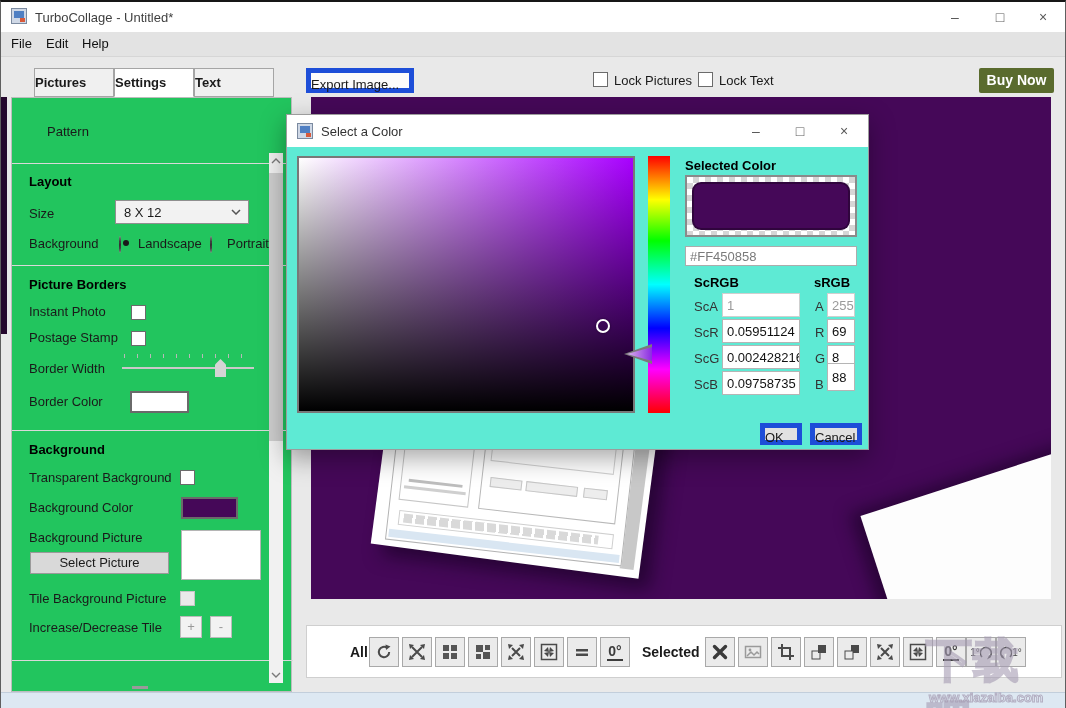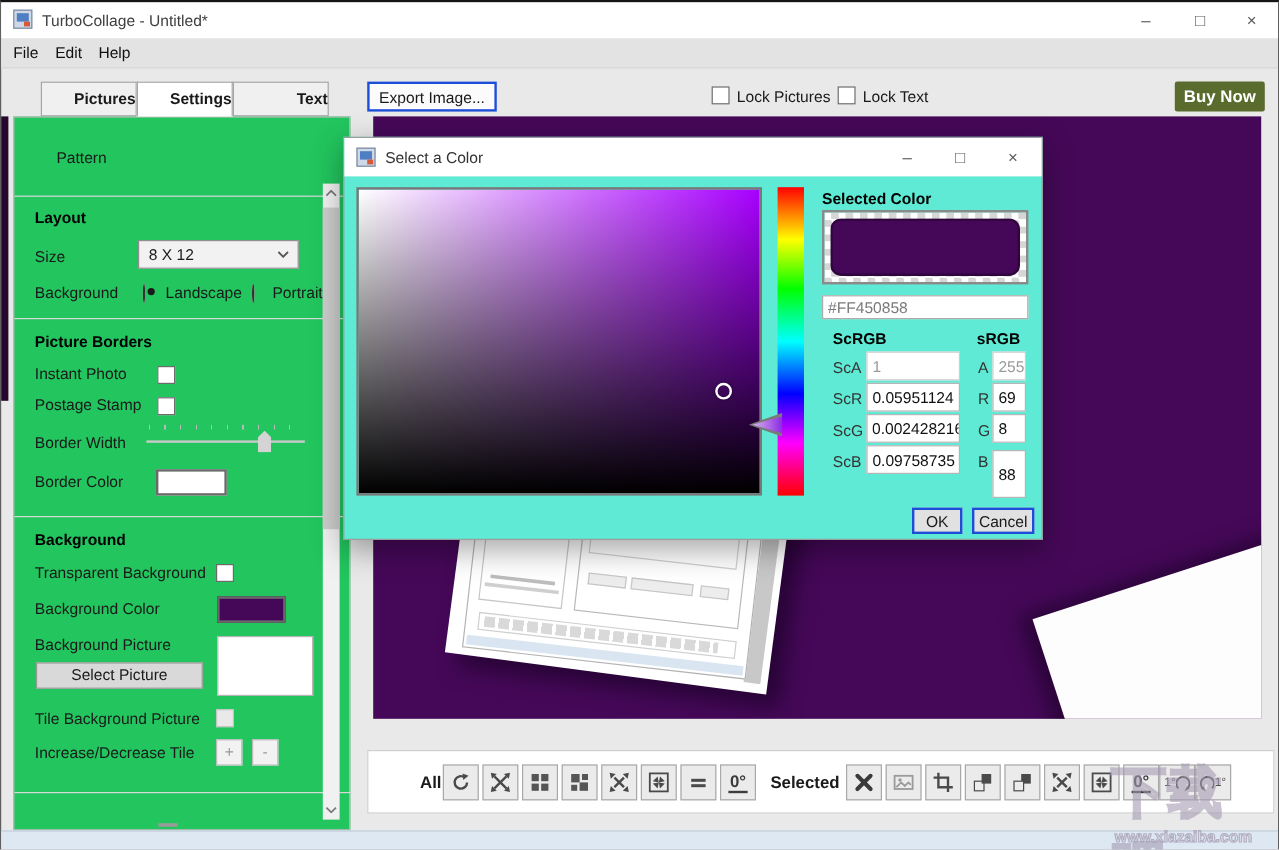--- a/index.html
+++ b/index.html
@@ -8,23 +8,23 @@
 .a{position:absolute}
 .window{width:1066px;height:708px;border:1px solid #5f5f5f;border-top:2px solid #161616;position:absolute;left:0;top:0;background:#e9e9e9}
 .titlebar{left:0;top:0;width:100%;height:30px;background:#fff}
 .title-text{left:34px;top:8px;color:#3f3f3f}
 .winbtn{width:40px;height:26px;top:2px;text-align:center;line-height:26px;color:#5a5a5a;font-size:14px}
 .menubar{left:0;top:30px;width:100%;height:25px;background:#e3e3e3;border-bottom:1px solid #d6d6d6}
 .menu-item{top:4px;color:#111}
 .appicon{width:16px;height:16px;background:#cfd8e6;border:1px solid #7b8aa0;position:absolute}
 .appicon i{position:absolute;left:2px;top:2px;width:10px;height:7px;background:#4f7fc3}
 .appicon b{position:absolute;left:8px;top:9px;width:5px;height:4px;background:#d8593a}
-.tab{height:29px;background:#f0f0f0;border:1px solid #a5a5a5;text-align:right;font-weight:bold;line-height:27px}
+.tab{height:29px;background:#f0f0f0;border:1px solid #a5a5a5;text-align:left;font-weight:bold;line-height:27px}
 .tab.active{background:#fff;border-bottom:1px solid #fff}
-.btn{background:#fbfbfb;border:2px solid #1d4ed8;text-align:center}
+.btn{background:#fbfbfb;border:5px solid #1d4ed8;}
 .cb{width:15px;height:15px;background:#fff;border:1px solid #6b6b6b}
 .cb.dis{background:#e9e9e9;border-color:#c5c5c5}
 .radio{width:14px;height:14px;border:1px solid #333;border-radius:50%;background:#fff;position:relative}
 .radio.sel:after{content:"";position:absolute;left:3px;top:3px;width:6px;height:6px;border-radius:50%;background:#1a1a1a}
 .panel{left:10px;top:95px;width:281px;height:595px;background:#22c55e;border:1px solid #bdbdbd}
 .hdr{font-weight:bold;color:#000}
 .divider{height:1px;background:#d9d9d9}
 .dd{background:#f2f2f2;border:1px solid #8f8f8f;display:flex;align-items:center}
 .chev{margin-left:auto;margin-right:7px;color:#555}
 .clip{white-space:nowrap;overflow:hidden}
@@ -217,21 +217,21 @@
     <span class="a" style="left:407px;top:262px;color:#333">ScB</span>
     <span class="a" style="left:435px;top:256px;width:78px;height:24px"><input class="val-input" value="0.09758735" style=""></span>
 
     <span class="a" style="left:528px;top:184px;color:#333">A</span>
     <span class="a" style="left:540px;top:178px;width:28px;height:24px"><input class="val-input dis" value="255" style=""></span>
     <span class="a" style="left:528px;top:210px;color:#333">R</span>
     <span class="a" style="left:540px;top:204px;width:28px;height:24px"><input class="val-input" value="69" style=""></span>
     <span class="a" style="left:528px;top:236px;color:#333">G</span>
     <span class="a" style="left:540px;top:230px;width:28px;height:24px"><input class="val-input" value="8" style=""></span>
     <span class="a" style="left:528px;top:262px;color:#333">B</span>
-    <span class="a" style="left:540px;top:260px;width:28px;height:40px"><input class="val-input" value="88" style=""></span>
+    <span class="a" style="left:540px;top:248px;width:28px;height:28px"><input class="val-input" value="88" style=""></span>
 
     <div class="a btn" style="left:473px;top:308px;width:42px;height:22px;line-height:20px;background:#e1e1e1">OK</div>
     <div class="a btn" style="left:523px;top:308px;width:52px;height:22px;line-height:20px;background:#e1e1e1">Cancel</div>
   </div>
 
   <div class="a" style="left:305px;top:623px;width:756px;height:53px;background:#fff;border:1px solid #cfcfcf">
     <span class="tlabel" style="left:43px">All</span>
 
     <div class="tbtn" style="left:62px">
         <svg width="18" height="18" viewBox="0 0 18 18">

